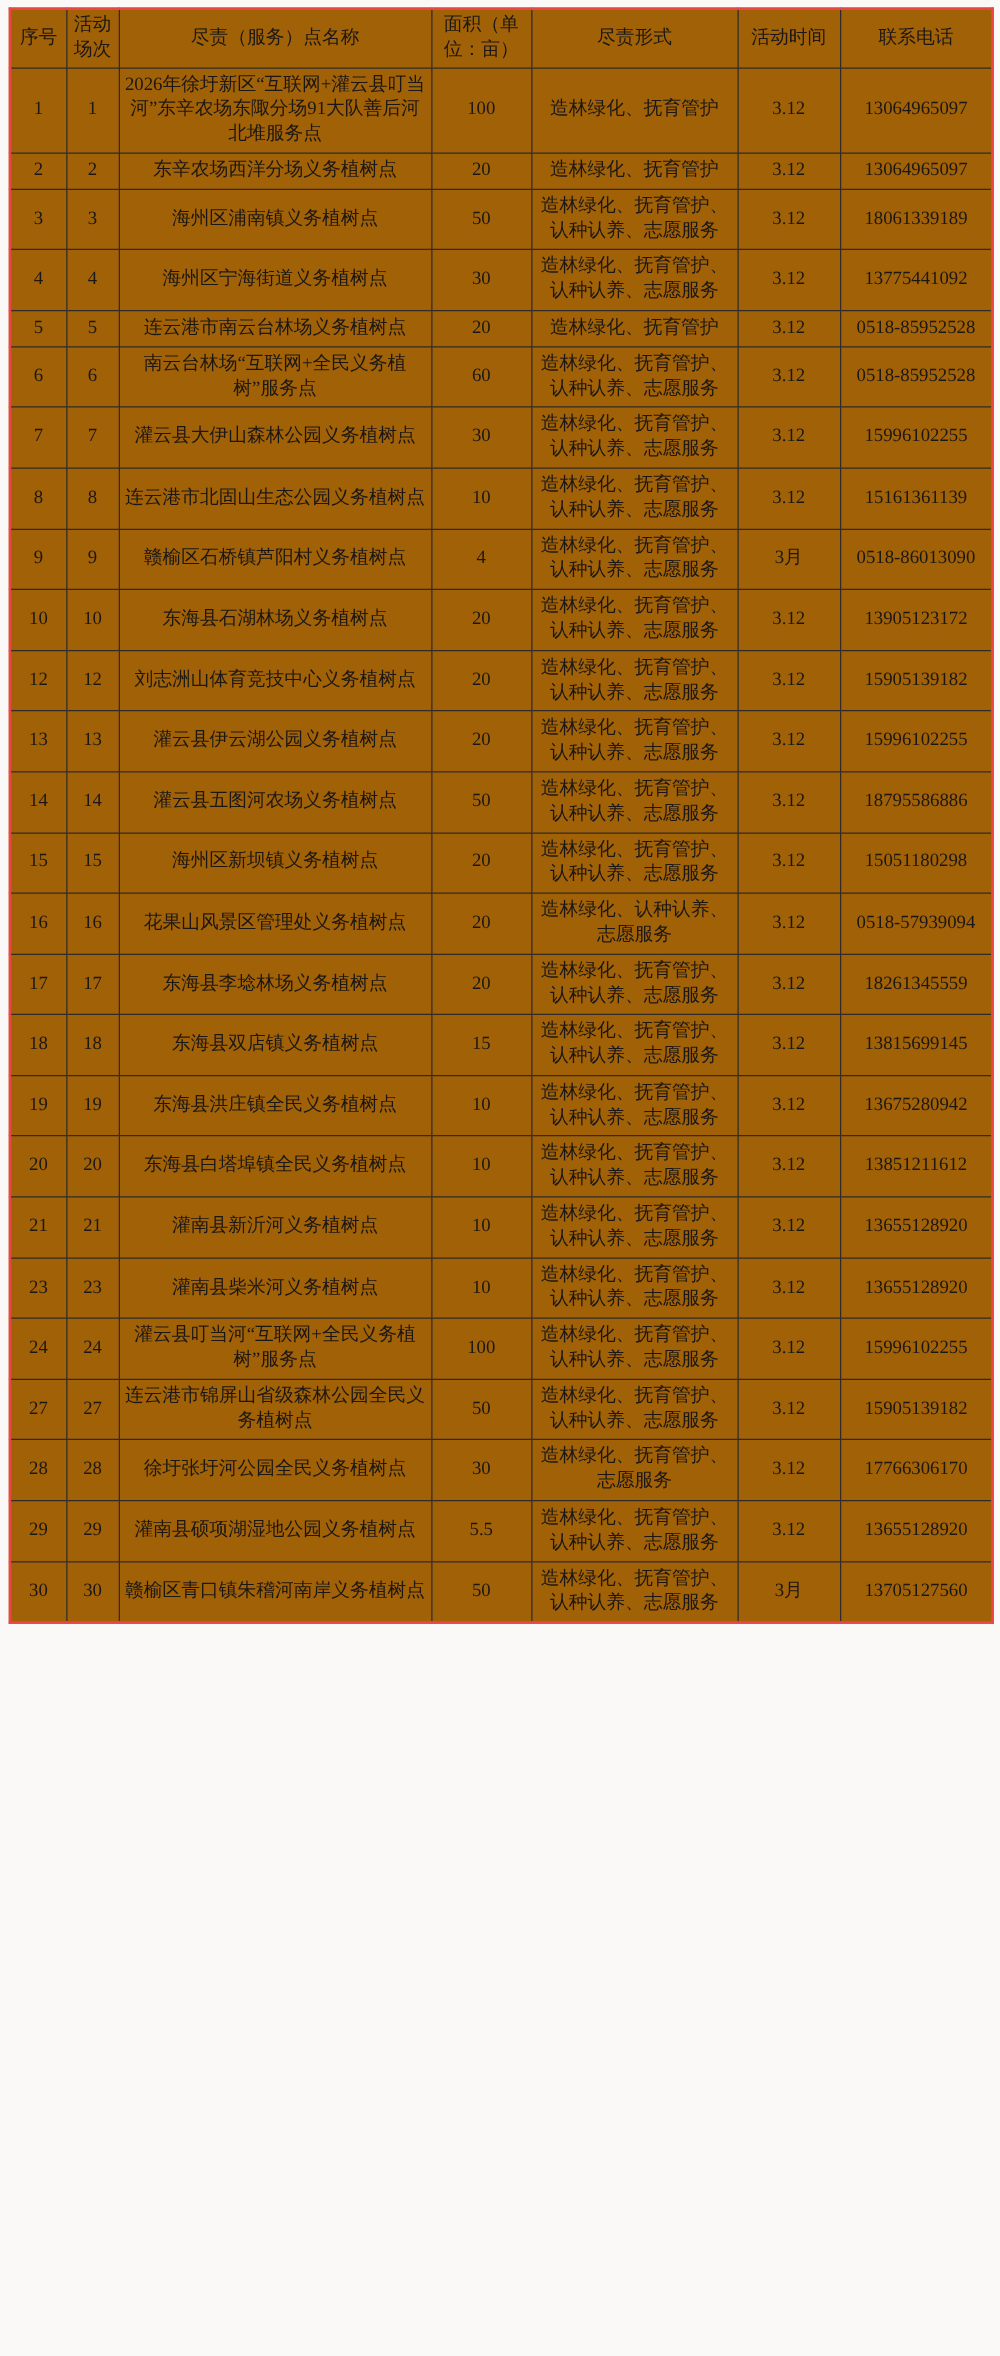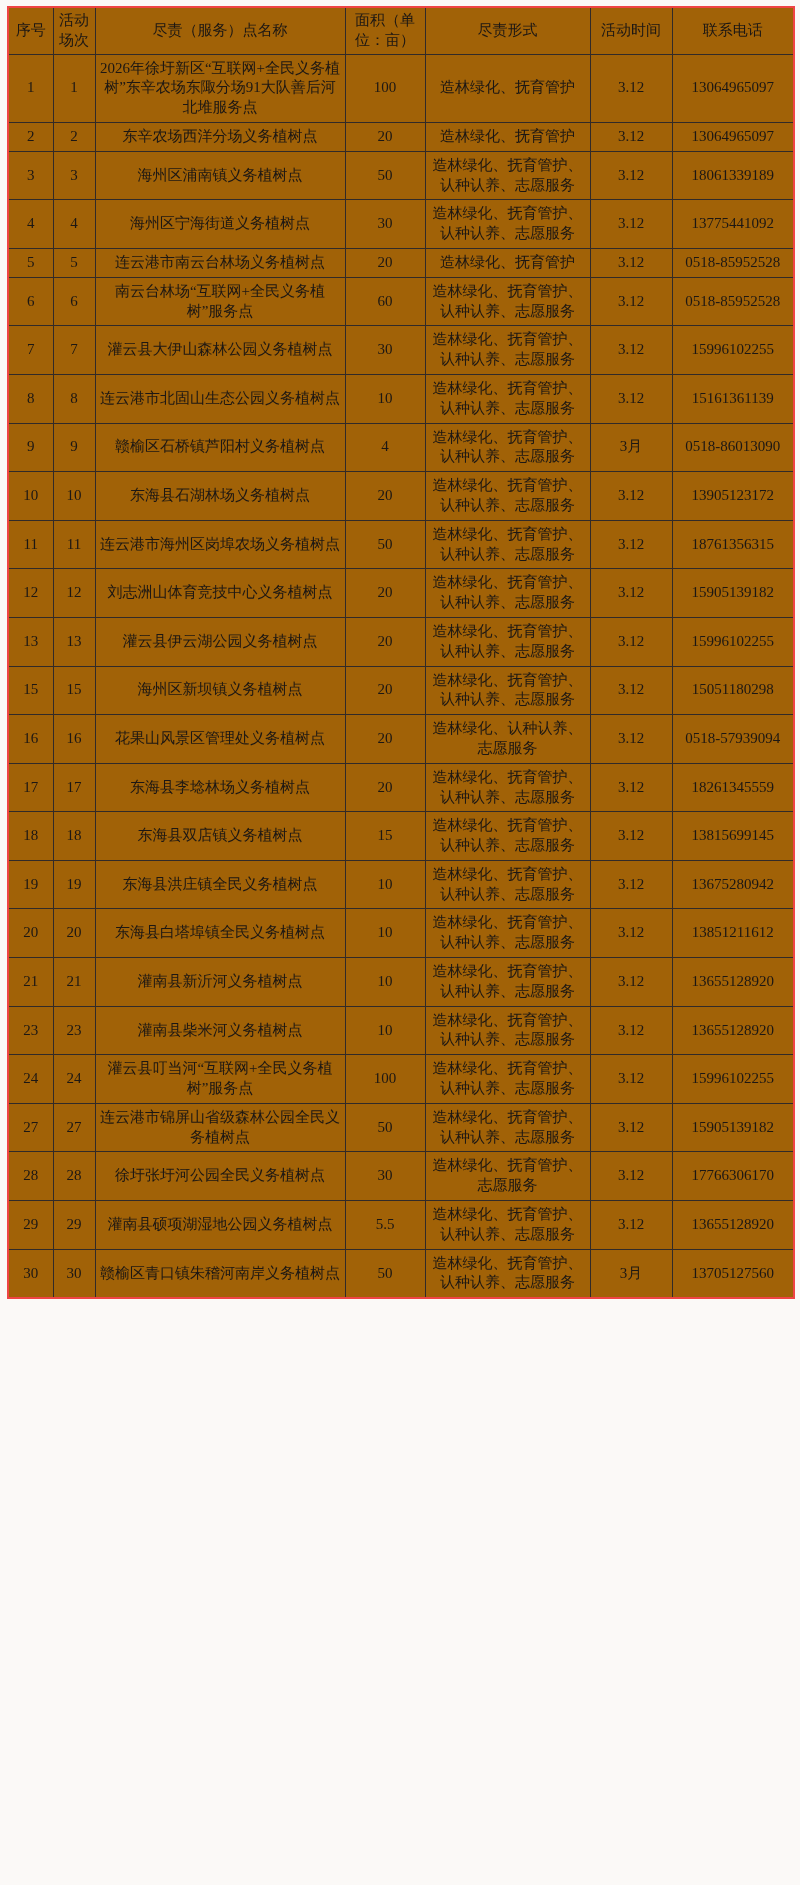--- a/index.html
+++ b/index.html
@@ -67,21 +67,21 @@
         <th>面积（单位：亩）</th>
         <th>尽责形式</th>
         <th>活动时间</th>
         <th>联系电话</th>
       </tr>
     </thead>
     <tbody id="table-body">
         <tr>
     <td>1</td>
     <td>1</td>
-    <td>2026年徐圩新区“互联网+全民义务植树”东辛农场东陬分场91大队善后河北堆服务点</td>
+    <td>2026年徐圩新区“互联网+灌云县叮当河”东辛农场东陬分场91大队善后河北堆服务点</td>
     <td>100</td>
     <td>造林绿化、抚育管护</td>
     <td>3.12</td>
     <td>13064965097</td>
   </tr>
         <tr>
     <td>2</td>
     <td>2</td>
     <td>东辛农场西洋分场义务植树点</td>
     <td>20</td>
@@ -155,45 +155,45 @@
         <tr>
     <td>10</td>
     <td>10</td>
     <td>东海县石湖林场义务植树点</td>
     <td>20</td>
     <td>造林绿化、抚育管护、认种认养、志愿服务</td>
     <td>3.12</td>
     <td>13905123172</td>
   </tr>
         <tr>
-    <td>11</td>
-    <td>11</td>
-    <td>连云港市海州区岗埠农场义务植树点</td>
-    <td>50</td>
-    <td>造林绿化、抚育管护、认种认养、志愿服务</td>
-    <td>3.12</td>
-    <td>18761356315</td>
-  </tr>
-        <tr>
     <td>12</td>
     <td>12</td>
     <td>刘志洲山体育竞技中心义务植树点</td>
     <td>20</td>
     <td>造林绿化、抚育管护、认种认养、志愿服务</td>
     <td>3.12</td>
     <td>15905139182</td>
   </tr>
         <tr>
     <td>13</td>
     <td>13</td>
     <td>灌云县伊云湖公园义务植树点</td>
     <td>20</td>
     <td>造林绿化、抚育管护、认种认养、志愿服务</td>
     <td>3.12</td>
     <td>15996102255</td>
+  </tr>
+        <tr>
+    <td>14</td>
+    <td>14</td>
+    <td>灌云县五图河农场义务植树点</td>
+    <td>50</td>
+    <td>造林绿化、抚育管护、认种认养、志愿服务</td>
+    <td>3.12</td>
+    <td>18795586886</td>
   </tr>
         <tr>
     <td>15</td>
     <td>15</td>
     <td>海州区新坝镇义务植树点</td>
     <td>20</td>
     <td>造林绿化、抚育管护、认种认养、志愿服务</td>
     <td>3.12</td>
     <td>15051180298</td>
   </tr>

